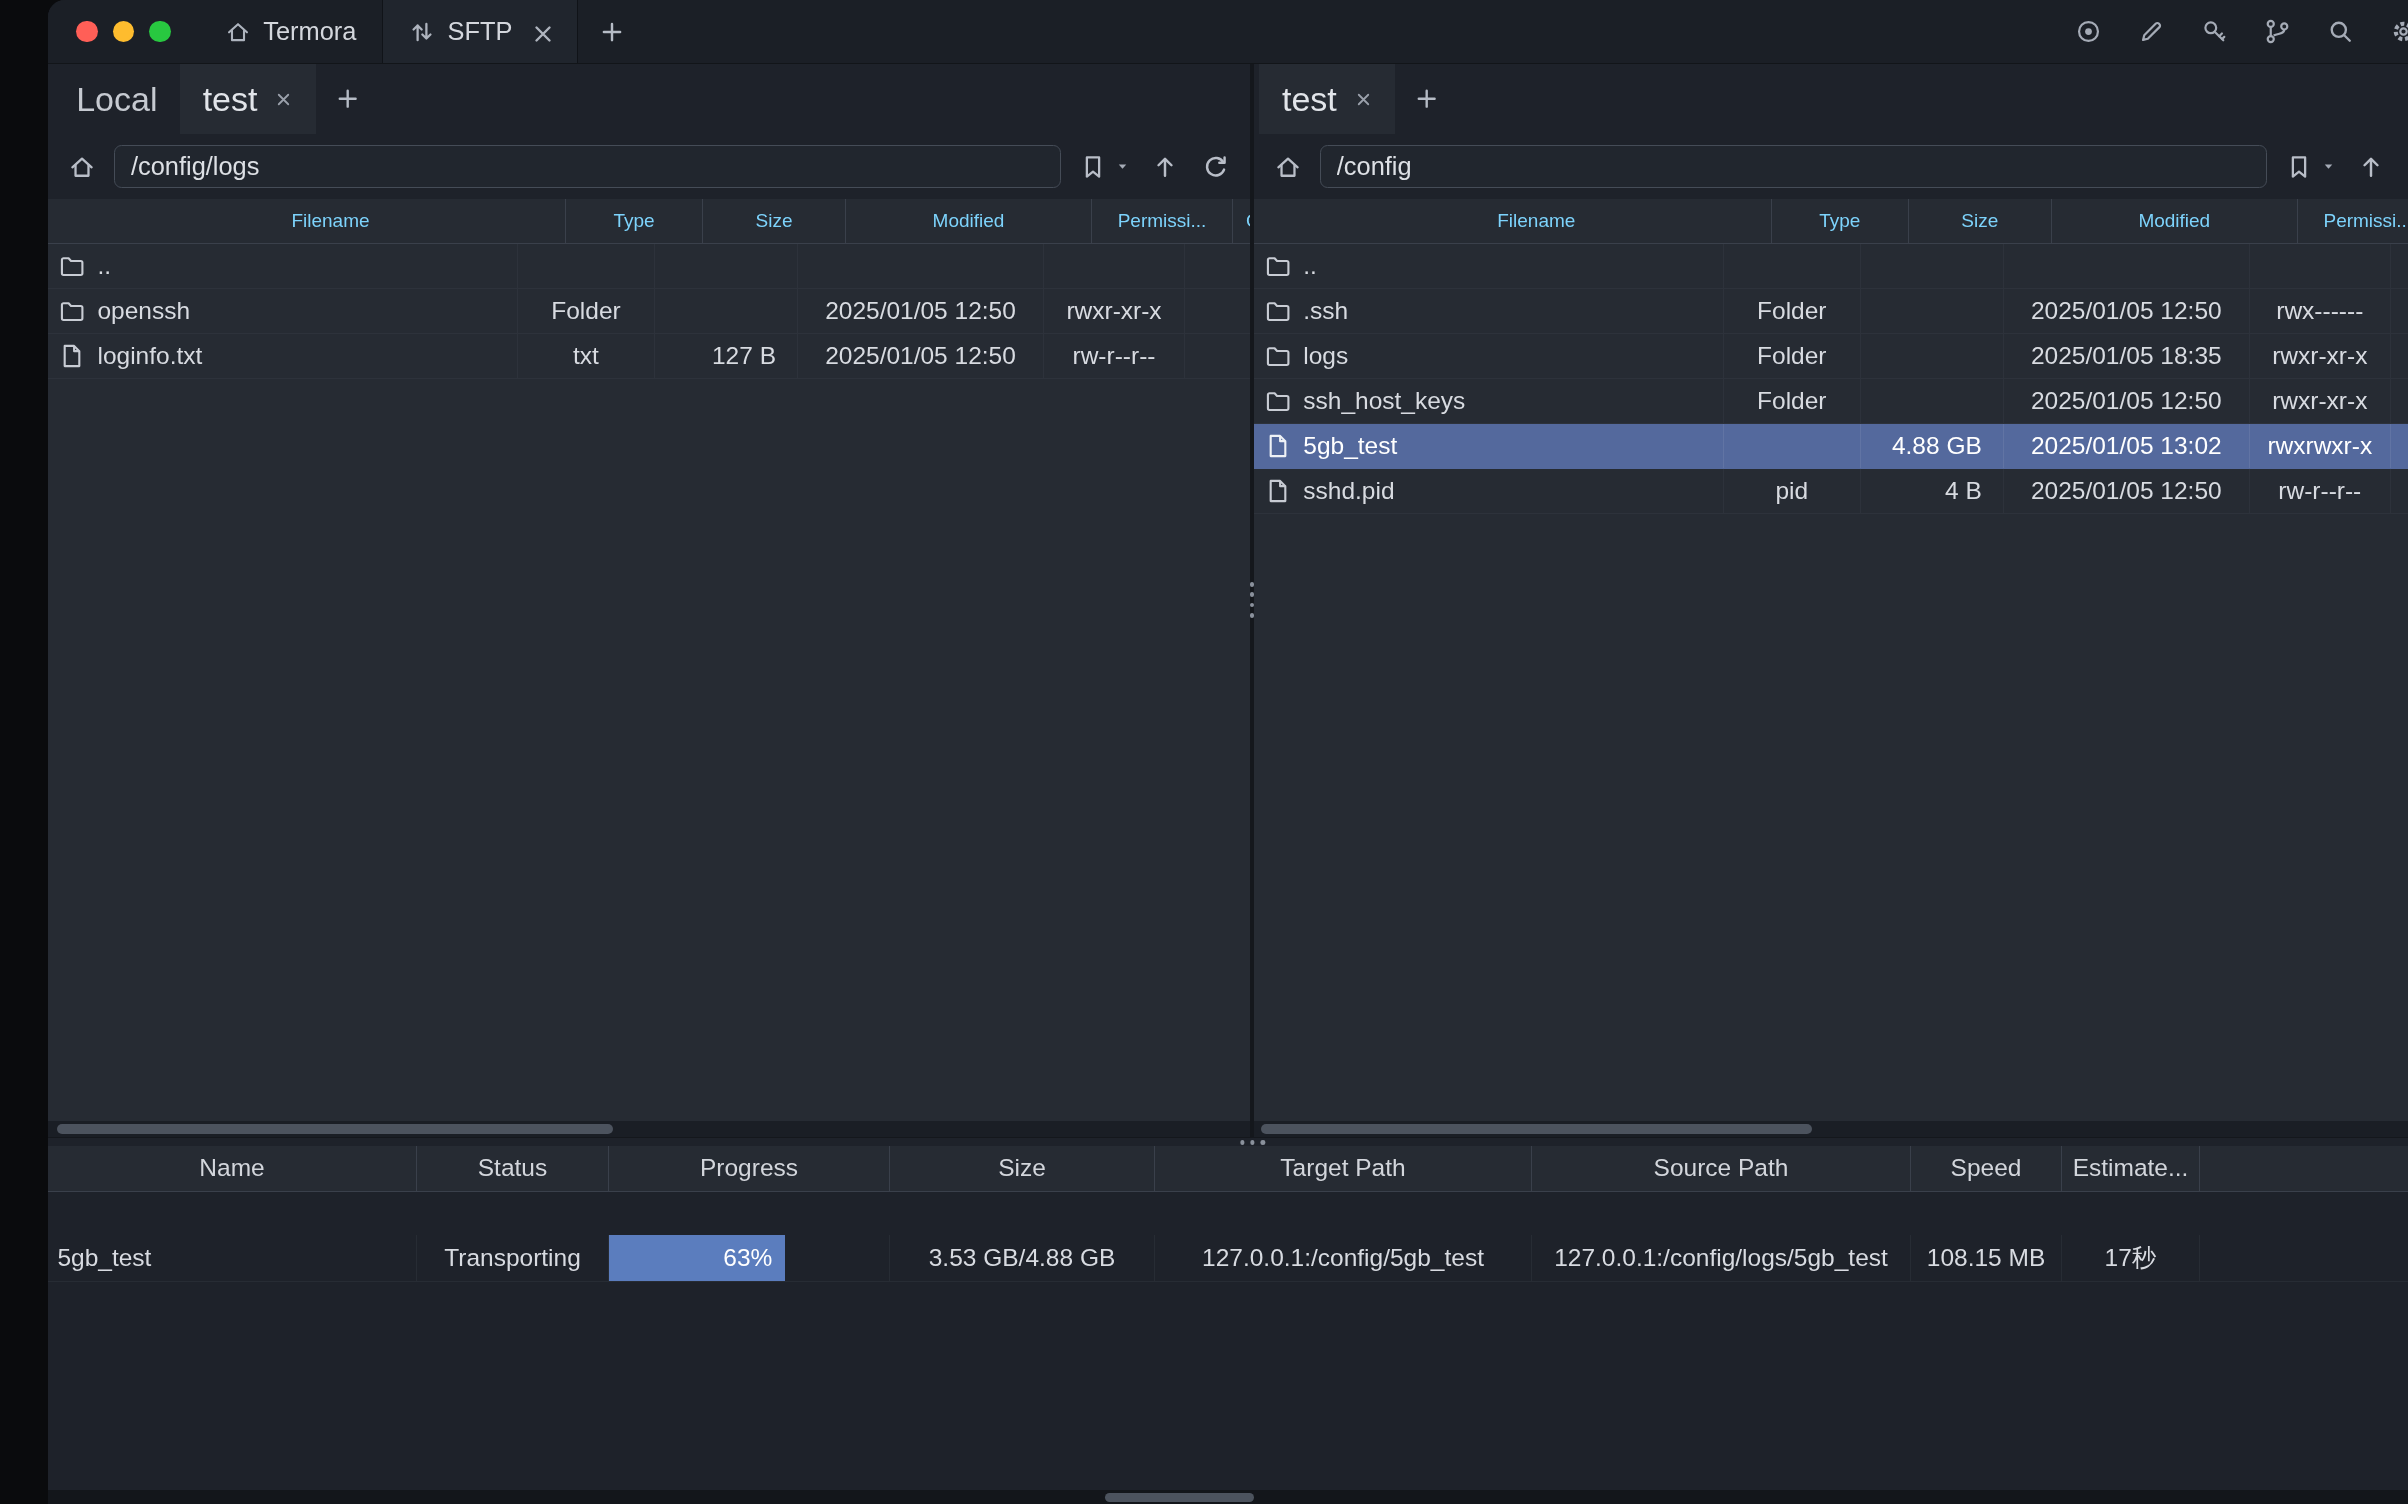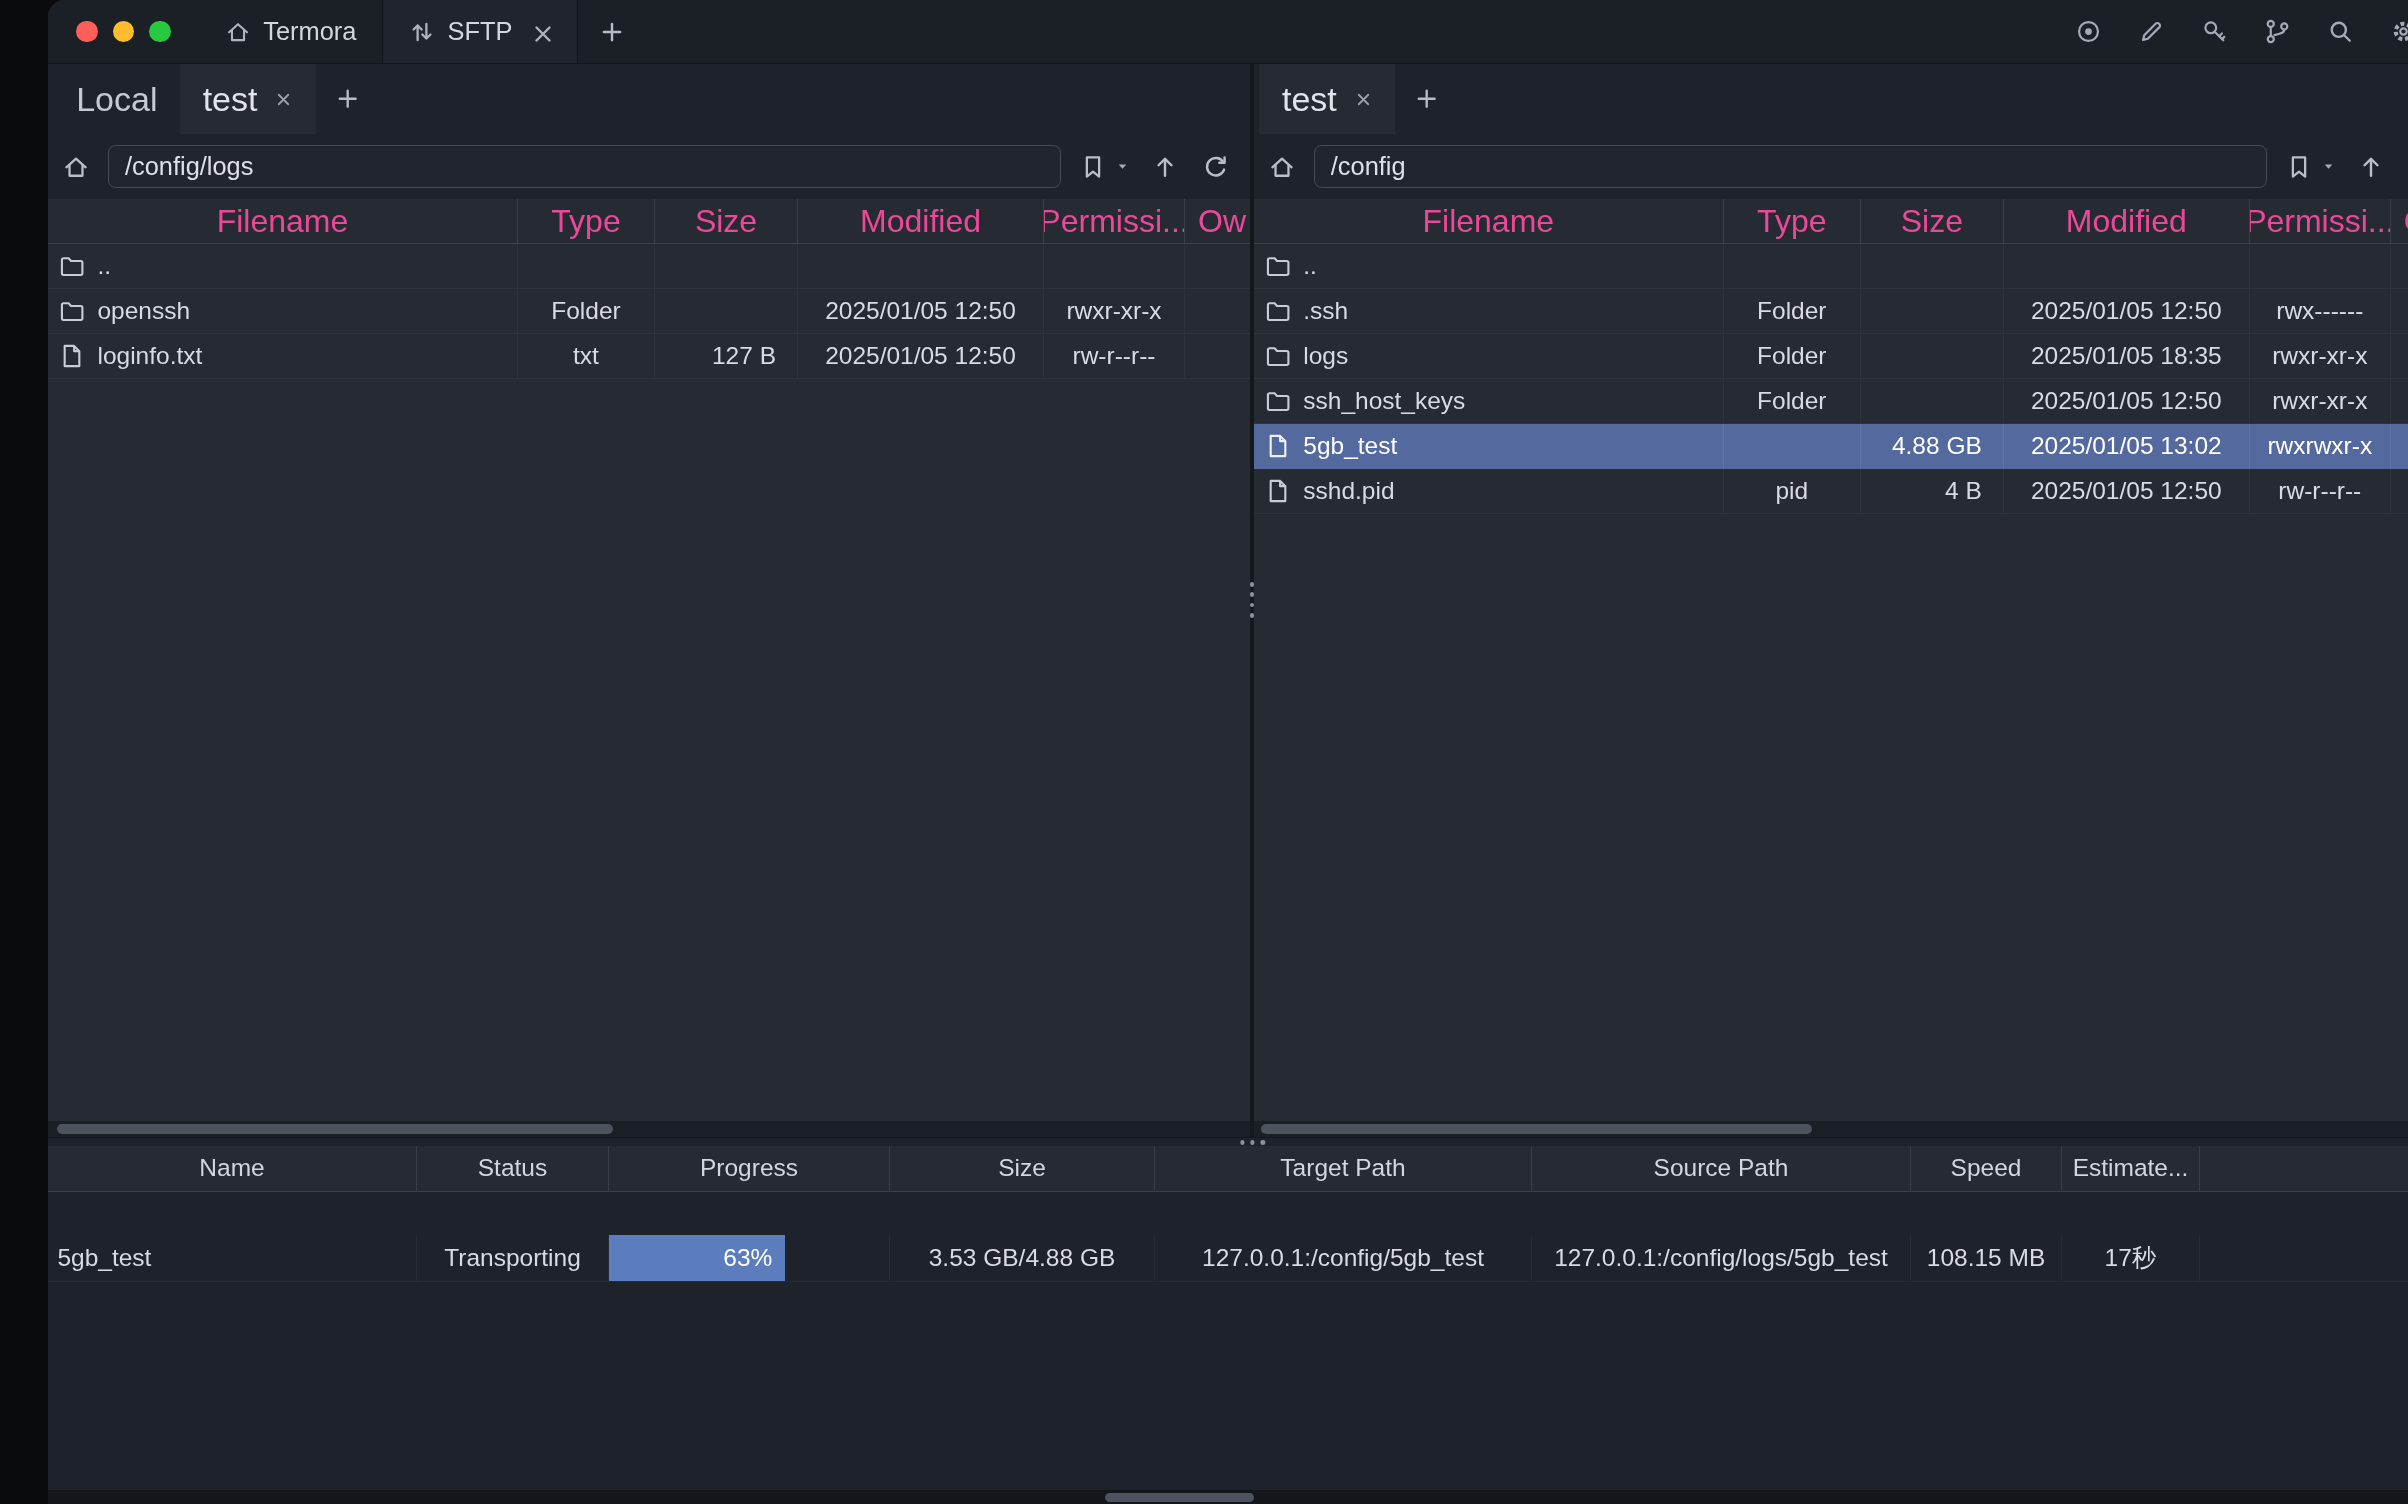--- a/index.html
+++ b/index.html
@@ -30,31 +30,31 @@
   .grip-v { position:absolute; left:-2.8px; top:518px; width:9.4px; display:flex; flex-direction:column; align-items:center; gap:5.6px; }
   .grip-v i { width:4.7px; height:4.7px; border-radius:50%; background:#8a919c; }
 
   .pane-tabs { flex:0 0 70px; background:#1e222a; display:flex; align-items:stretch; padding-left:5.6px; }
   .ptab { display:flex; align-items:center; gap:11.3px; padding:0 22.6px; font-size:34px; color:#c6cad1; }
   .ptab.active { background:#262b33; color:#e2e5ea; }
   .ptab .tab-close { width:19px; height:19px; }
   .ptab-plus { display:flex; align-items:center; padding:0 19px; }
   .ptab-plus .icon { width:25.4px; height:25.4px; color:#b6bcc6; }
 
-  .pathbar { flex:0 0 65px; background:#1e222a; display:flex; align-items:center; gap:13px; padding:0 15px 0 9px;justify-content:center; }
+  .pathbar { flex:0 0 65px; background:#1e222a; display:flex; align-items:center; gap:13px; padding:0 15px 0 15px;justify-content:center; }
   .toolbtn { display:flex; align-items:center; justify-content:center; width:38px; height:41px; border-radius:5.6px; }
   .toolbtn .icon { width:28px; height:28px; color:#b9bec8; }
   .toolbtn.narrow { width:21px; }
   .toolbtn.narrow .icon { width:17px; height:17px; color:#a5abb6; }
   .path-input { flex:1 1 auto; height:43px; background:#21262e; border:0.9px solid #454c57; border-radius:7.5px; color:#dde0e5; font-size:25.4px; padding:0 16px; outline:none; font-family:"Liberation Sans", sans-serif; }
   .bookmark-group { display:flex; align-items:center; }
 
   
   .ftable { flex:1 1 auto; display:flex; flex-direction:column; background:#262b33; min-height:0; }
-  .thead { flex:0 0 45px; display:grid; grid-template-columns:470px 137px 143px 246px 141px 1fr; border-bottom:0.9px solid #3a404b; font-size:32px; color:#ec4899; }
+  .thead { flex:0 0 45px; display:grid; grid-template-columns:470px 137px 143px 246px 141px 1fr; border-bottom:0.9px solid #3a404b; font-size:19px; color:#7dd3fc;padding-left:48px; }
   .th { display:flex; align-items:center; justify-content:center; border-right:0.9px solid #3a404b; overflow:hidden; white-space:nowrap; }
   .th.owner { justify-content:flex-start; padding-left:13px; border-right:none; }
   .frow { flex:0 0 45px; display:grid; grid-template-columns:470px 137px 143px 246px 141px 1fr; border-bottom:0.9px solid #2d323b; font-size:24.5px; color:#d8dbe1; }
   .frow .c { display:flex; align-items:center; border-right:0.9px solid #2d323b; overflow:hidden; white-space:nowrap; }
   .frow .c:last-child { border-right:none; }
   .c.name { justify-content:flex-start; gap:12.2px; padding:0 11.3px; }
   .c.type, .c.mod, .c.perm { justify-content:center; }
   .c.size { justify-content:flex-end; padding-right:21px; }
   .ficon { width:26px; height:26px; color:#c8ccd4; flex:0 0 26px; }
   .frow.selected { background:#54699d; color:#ffffff; border-bottom-color:#54699d; }

